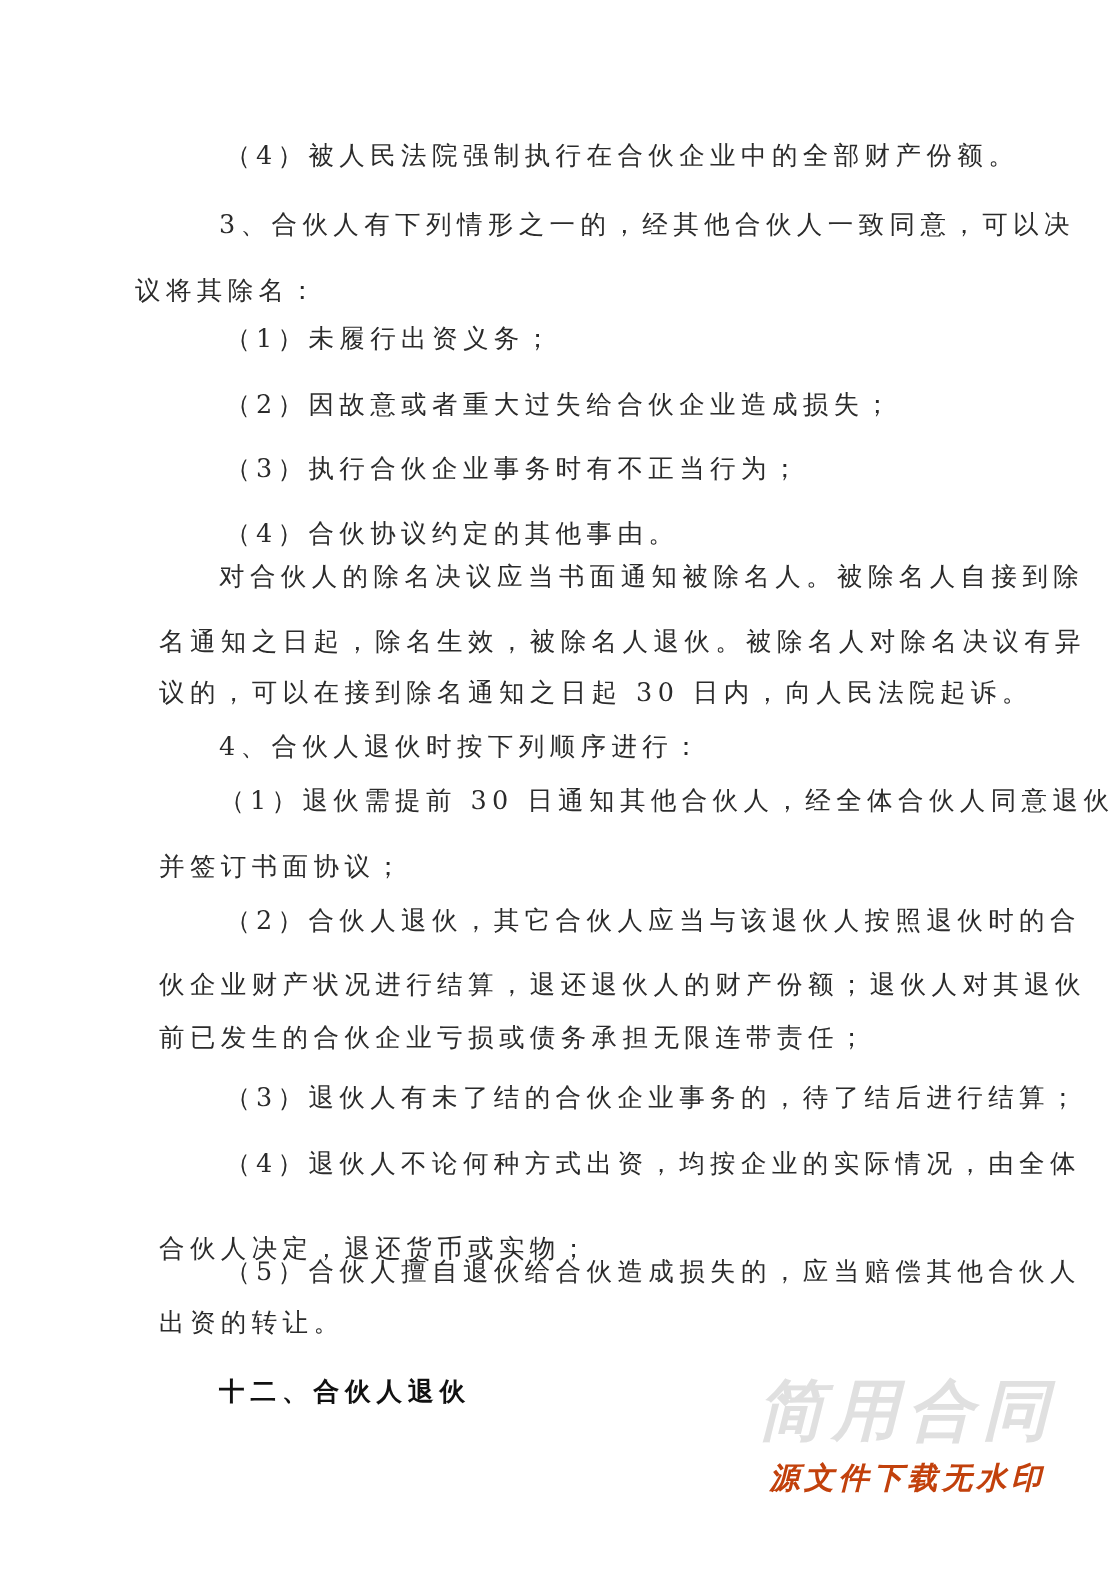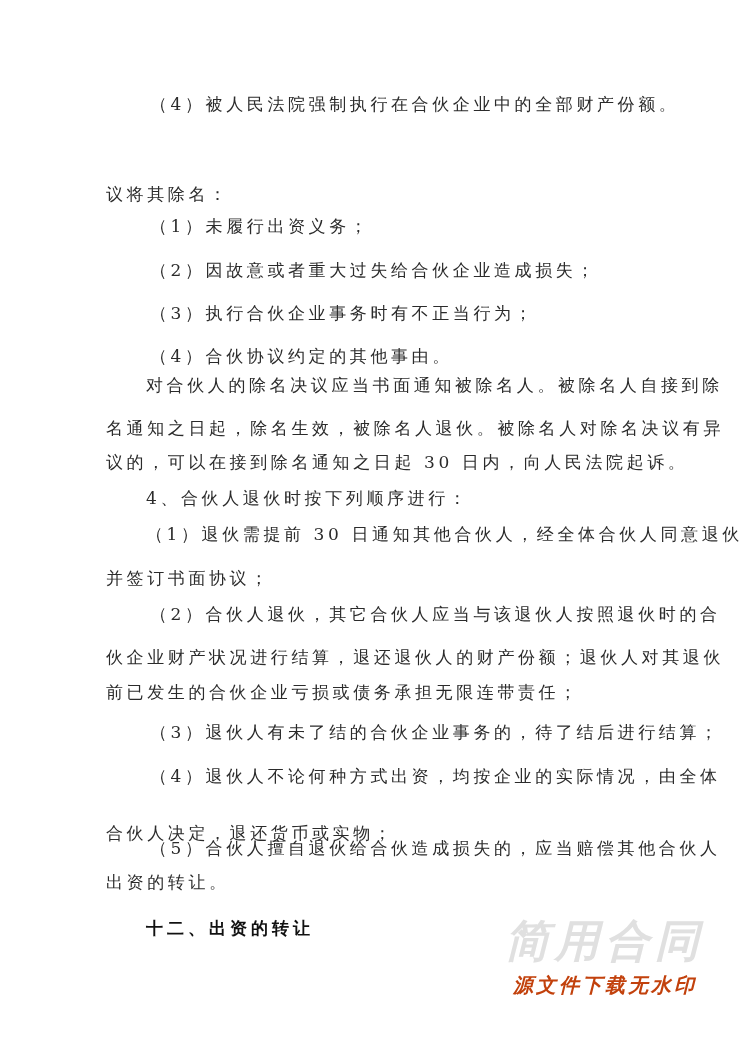--- a/index.html
+++ b/index.html
@@ -61,40 +61,41 @@
       color: #c2410c;
       margin-top: 8px;
     }
   </style>
 </head>
 <body>
 
 <div class="page">
 
   <div class="line" style="left:150px;top:94px;">（4）被人民法院强制执行在合伙企业中的全部财产份额。</div>
-  <div class="line" style="left:106px;top:184px;text-align:right;">议将其除名：</div>
+  <div class="line" style="left:146px;top:140px;">3、合伙人有下列情形之一的，经其他合伙人一致同意，可以决</div>
+  <div class="line" style="left:90px;top:184px;text-align:right;">议将其除名：</div>
   <div class="line" style="left:150px;top:216px;">（1）未履行出资义务；</div>
   <div class="line" style="left:150px;top:260px;">（2）因故意或者重大过失给合伙企业造成损失；</div>
   <div class="line" style="left:150px;top:303px;">（3）执行合伙企业事务时有不正当行为；</div>
   <div class="line" style="left:150px;top:346px;">（4）合伙协议约定的其他事由。</div>
   <div class="line" style="left:146px;top:375px;">对合伙人的除名决议应当书面通知被除名人。被除名人自接到除</div>
   <div class="line" style="left:106px;top:418px;">名通知之日起，除名生效，被除名人退伙。被除名人对除名决议有异</div>
   <div class="line" style="left:106px;top:452px;">议的，可以在接到除名通知之日起 30 日内，向人民法院起诉。</div>
   <div class="line" style="left:146px;top:488px;">4、合伙人退伙时按下列顺序进行：</div>
   <div class="line" style="left:146px;top:524px;">（1）退伙需提前 30 日通知其他合伙人，经全体合伙人同意退伙，</div>
   <div class="line" style="left:106px;top:568px;">并签订书面协议；</div>
   <div class="line" style="left:150px;top:604px;">（2）合伙人退伙，其它合伙人应当与该退伙人按照退伙时的合</div>
   <div class="line" style="left:106px;top:647px;">伙企业财产状况进行结算，退还退伙人的财产份额；退伙人对其退伙</div>
   <div class="line" style="left:106px;top:682px;">前已发生的合伙企业亏损或债务承担无限连带责任；</div>
   <div class="line" style="left:150px;top:722px;">（3）退伙人有未了结的合伙企业事务的，待了结后进行结算；</div>
   <div class="line" style="left:150px;top:766px;">（4）退伙人不论何种方式出资，均按企业的实际情况，由全体</div>
   <div class="line" style="left:106px;top:800px;margin-top:23px;">合伙人决定，退还货币或实物；</div>
   <div class="line" style="left:150px;top:838px;">（5）合伙人擅自退伙给合伙造成损失的，应当赔偿其他合伙人</div>
   <div class="line" style="left:106px;top:872px;">出资的转让。</div>
 
-  <div class="line heading" style="left:146px;top:918px;">十二、出资的转让</div>
+  <div class="line heading" style="left:146px;top:918px;">十二、合伙人退伙</div>
 
   <div class="watermark">
     <div class="wm-title">简用合同</div>
     <div class="wm-sub">源文件下载无水印</div>
   </div>
 
 </div>
 
 </body></html>

